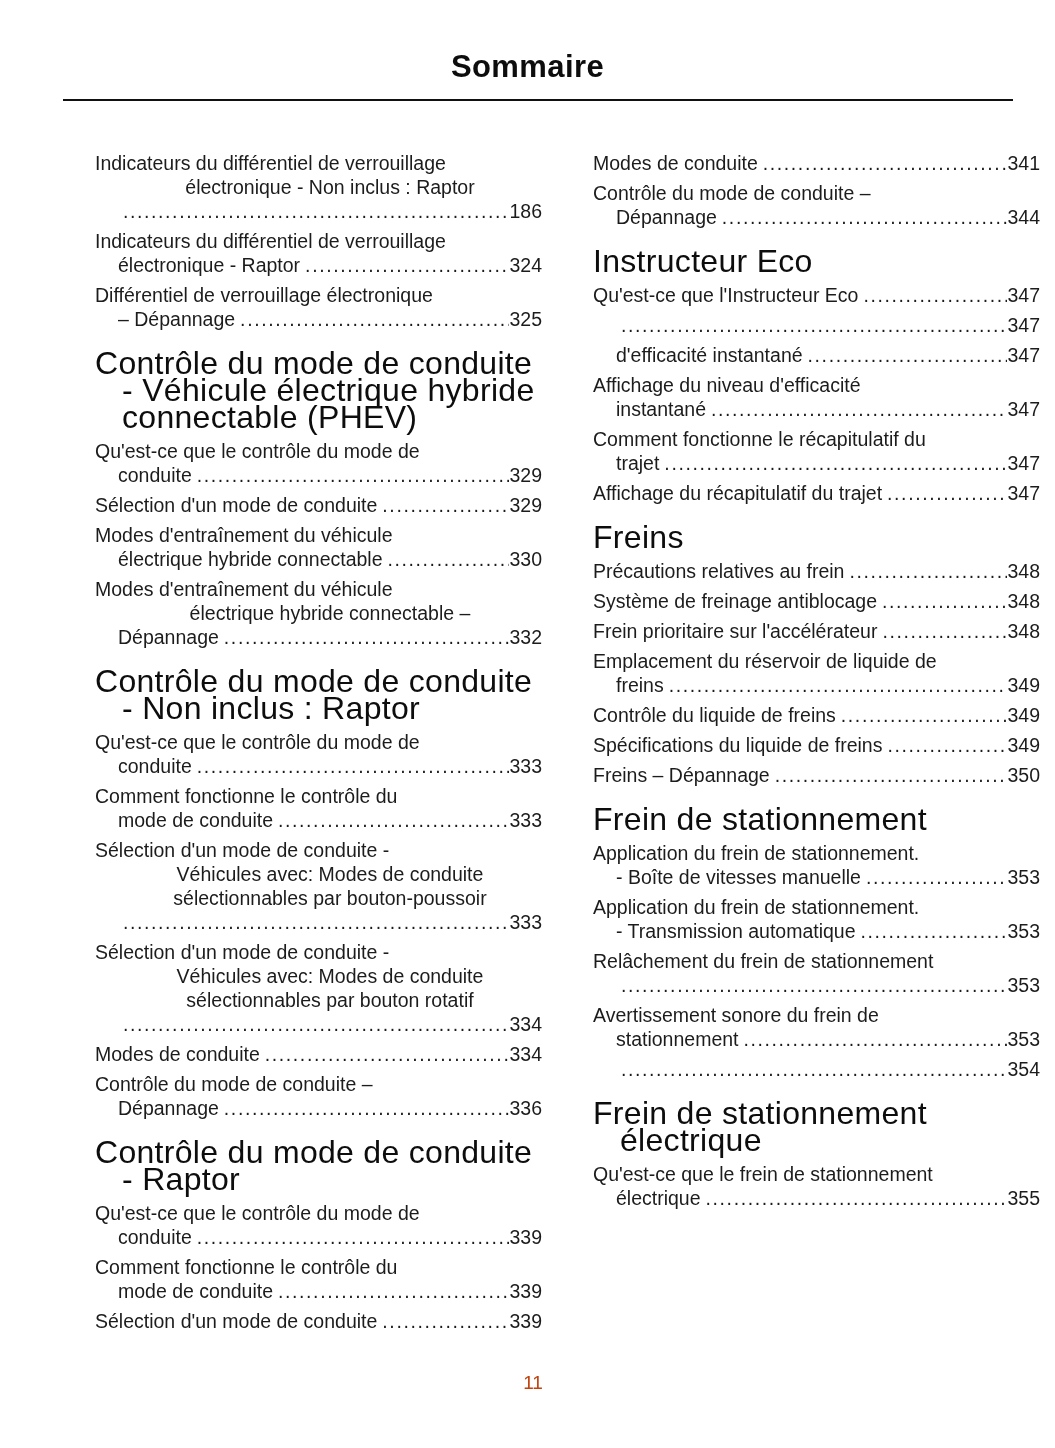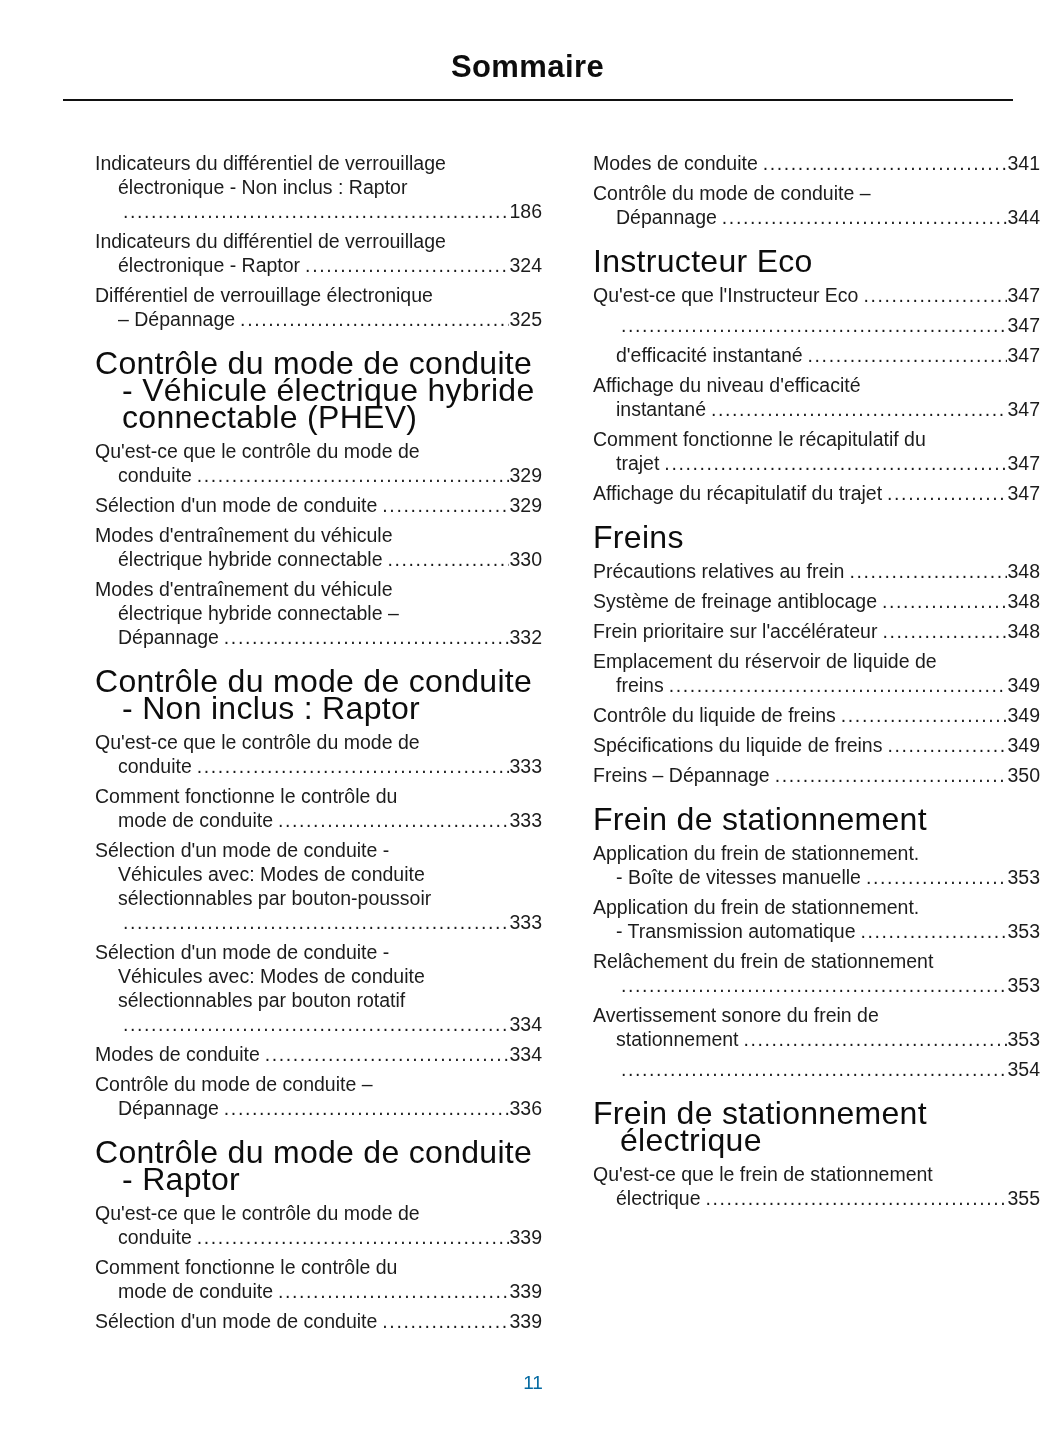--- a/index.html
+++ b/index.html
@@ -52,20 +52,21 @@
     line-height: 27px;
     letter-spacing: 0.3px;
     color: #0d0d0d;
     margin: 19px 0 8px 0;
   }
   .line {
     white-space: pre;
   }
   .toc-entry .line.cont {
     padding-left: 23px;
+    text-align: center;
   }
   .toc-heading .line.cont {
     padding-left: 27px;
   }
   .line.leaderline {
     display: flex;
     align-items: baseline;
     white-space: normal;
   }
   .ltext {
@@ -87,21 +88,21 @@
   .pnum {
     flex: 0 0 auto;
   }
   .page-number {
     position: absolute;
     left: 11px;
     right: 0;
     top: 1372px;
     text-align: center;
     font-size: 19px;
-    color: #0369a1;
+    color: #c2410c;
   }
 </style>
 </head>
 <body>
 
 <div class="page">
   <h1 class="page-title">Sommaire</h1>
   <hr class="title-divider">
   <div class="columns">
     <div class="col" id="col-left">

